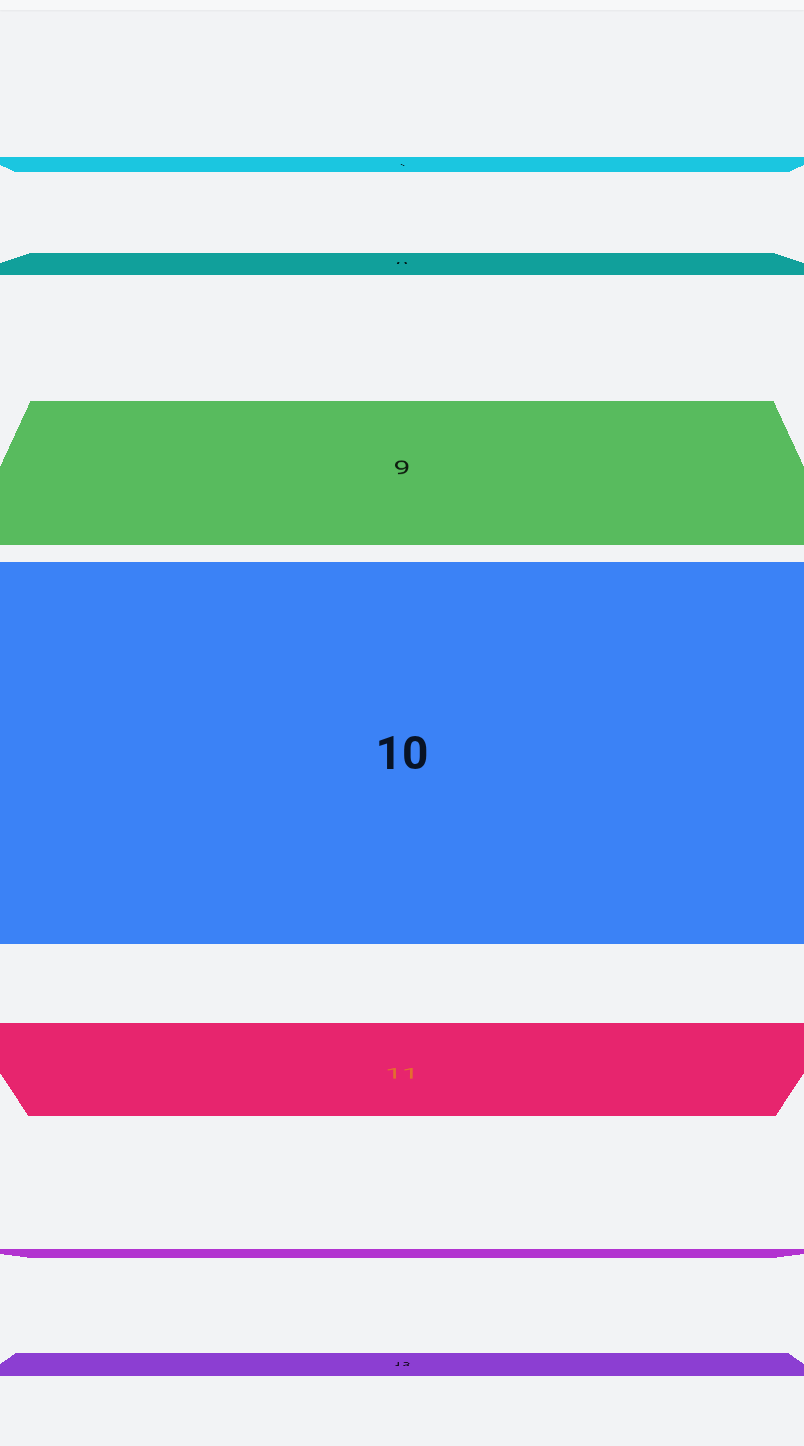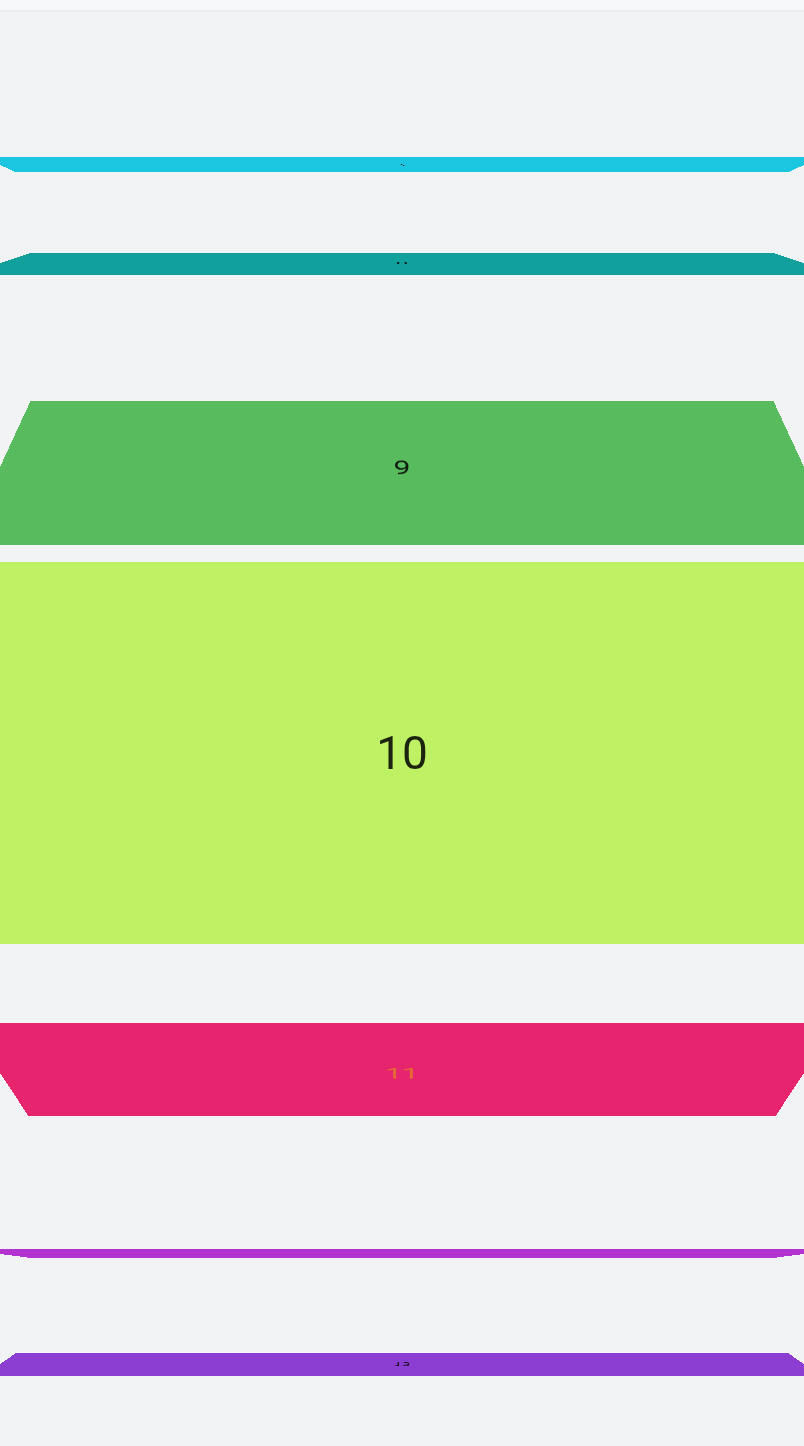--- a/index.html
+++ b/index.html
@@ -50,21 +50,21 @@
 <div class="scene" id="scene">
     <div class="item" style="background: rgb(27, 198, 224); top: 122px; height: 66px; transform: rotateX(62deg); font-size: 15px;">
       <span class="label">7</span>
     </div>
     <div class="item" style="background: rgb(17, 160, 155); top: 178px; height: 150px; transform: rotateX(50deg); font-size: 22px;">
       <span class="label">8</span>
     </div>
     <div class="item" style="background: rgb(88, 187, 94); top: 348px; height: 218px; transform: rotateX(32deg); font-size: 30px;">
       <span class="label">9</span>
     </div>
-    <div class="item sel" style="background: #bef264; top: 552px; height: 382px; transform: rotateX(0deg); font-size: 46px;">
+    <div class="item sel" style="background: #3b82f6; top: 552px; height: 382px; transform: rotateX(0deg); font-size: 46px; font-weight: bold;">
       <span class="label">10</span>
     </div>
     <div class="item" style="background: rgb(231, 37, 110); top: 972px; height: 182px; transform: rotateX(-36deg); font-size: 30px; color: rgb(228, 110, 47);">
       <span class="label">11</span>
     </div>
     <div class="item" style="background: rgb(178, 51, 208); top: 1168px; height: 152px; transform: rotateX(-50deg); font-size: 22px;">
       <span class="label">12</span>
     </div>
     <div class="item" style="background: rgb(140, 62, 210); top: 1320px; height: 68px; transform: rotateX(-62deg); font-size: 15px;">
       <span class="label">13</span>

